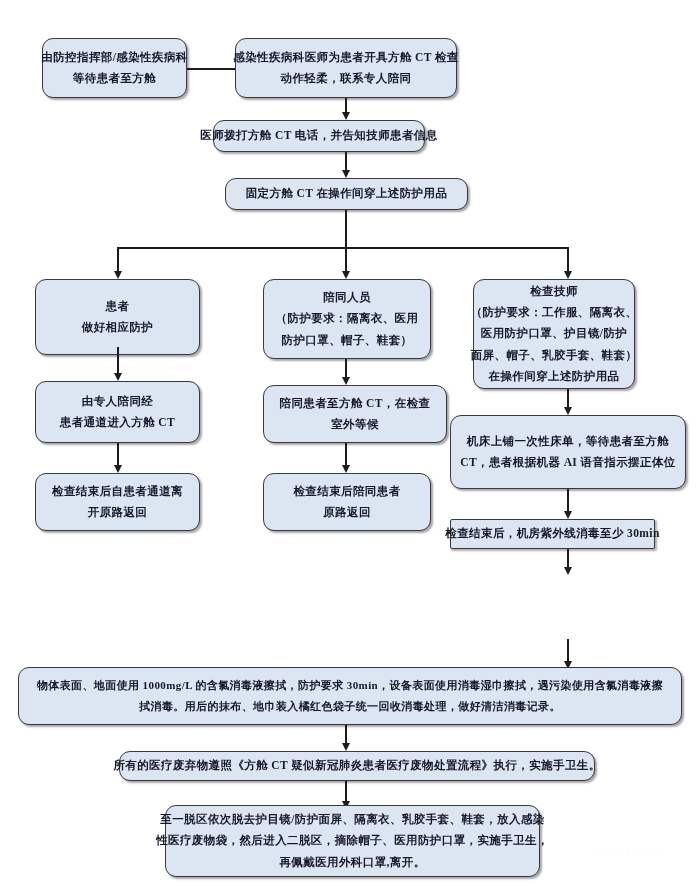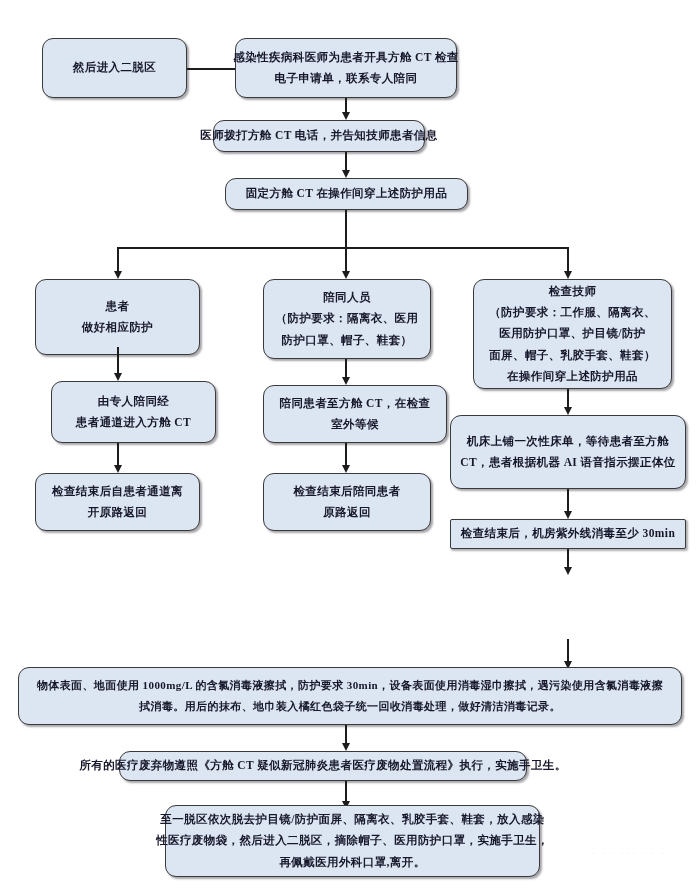--- a/index.html
+++ b/index.html
@@ -56,28 +56,29 @@
     white-space:nowrap;
     user-select:none;
   }
 </style>
 </head>
 <body>
 
 <div id="canvas">
 
   <div class="node" style="left:42px;top:38px;width:145px;height:60px;">
-    <span class="ln">然后进入二脱区</span>
+    <span class="ln">由防控指挥部/感染性疾病科</span>
+    <span class="ln">等待患者至方舱</span>
   </div>
 
   <div class="hline" style="left:187px;top:68px;width:48px;"></div>
 
   <div class="node" style="left:235px;top:38px;width:222px;height:60px;">
     <span class="ln">感染性疾病科医师为患者开具方舱 CT 检查</span>
-    <span class="ln">电子申请单，联系专人陪同</span>
+    <span class="ln">动作轻柔，联系专人陪同</span>
   </div>
 
   <div class="vline" style="left:345px;top:98px;width:1.8px;height:18px;"></div>
   <div class="arrow" style="left:341.5px;top:112px;"></div>
 
   <div class="node" style="left:213px;top:120px;width:212px;height:32px;justify-content:center;">
     <span class="ln">医师拨打方舱 CT 电话，并告知技师患者信息</span>
   </div>
 
   <div class="vline" style="left:345px;top:152px;width:1.8px;height:22px;"></div>
@@ -99,21 +100,21 @@
   <div class="vline" style="left:567px;top:247px;width:1.8px;height:28px;"></div>
   <div class="arrow" style="left:563.5px;top:271px;"></div>
 
   <div class="node" style="left:35px;top:279px;width:165px;height:76px;">
     <span class="ln">患者</span>
     <span class="ln">做好相应防护</span>
   </div>
   <div class="vline" style="left:117px;top:347px;width:1.8px;height:32px;"></div>
   <div class="arrow" style="left:113.5px;top:373px;"></div>
 
-  <div class="node" style="left:35px;top:381px;width:165px;height:62px;margin-left:16px;">
+  <div class="node" style="left:35px;top:381px;width:165px;height:62px;">
     <span class="ln">由专人陪同经</span>
     <span class="ln">患者通道进入方舱 CT</span>
   </div>
   <div class="vline" style="left:117px;top:443px;width:1.8px;height:28px;"></div>
   <div class="arrow" style="left:113.5px;top:465px;"></div>
 
   <div class="node" style="left:35px;top:473px;width:165px;height:58px;">
     <span class="ln">检查结束后自患者通道离</span>
     <span class="ln">开原路返回</span>
   </div>
@@ -131,56 +132,56 @@
     <span class="ln">室外等候</span>
   </div>
   <div class="vline" style="left:345px;top:443px;width:1.8px;height:28px;"></div>
   <div class="arrow" style="left:341.5px;top:465px;"></div>
 
   <div class="node" style="left:263px;top:473px;width:168px;height:58px;">
     <span class="ln">检查结束后陪同患者</span>
     <span class="ln">原路返回</span>
   </div>
 
-  <div class="node" style="left:473px;top:279px;width:199px;height:110px;">
+  <div class="node" style="left:473px;top:279px;width:162px;height:110px;">
     <span class="ln">检查技师</span>
     <span class="ln">（防护要求：工作服、隔离衣、</span>
     <span class="ln">医用防护口罩、护目镜/防护</span>
     <span class="ln">面屏、帽子、乳胶手套、鞋套）</span>
     <span class="ln">在操作间穿上述防护用品</span>
   </div>
   <div class="vline" style="left:567px;top:389px;width:1.8px;height:24px;"></div>
   <div class="arrow" style="left:563.5px;top:407px;"></div>
 
   <div class="node" style="left:450px;top:415px;width:236px;height:74px;">
     <span class="ln">机床上铺一次性床单，等待患者至方舱</span>
     <span class="ln">CT，患者根据机器 AI 语音指示摆正体位</span>
   </div>
   <div class="vline" style="left:567px;top:489px;width:1.8px;height:28px;"></div>
   <div class="arrow" style="left:563.5px;top:511px;"></div>
 
-  <div class="node sharp" style="left:450px;top:519px;width:236px;height:30px;">
+  <div class="node sharp" style="left:450px;top:519px;width:205px;height:30px;">
     <span class="ln">检查结束后，机房紫外线消毒至少 30min</span>
   </div>
   <div class="vline" style="left:567px;top:549px;width:1.8px;height:24px;"></div>
   <div class="arrow" style="left:563.5px;top:567px;"></div>
 
 
   <div class="vline" style="left:567px;top:639px;width:1.8px;height:28px;"></div>
   <div class="arrow" style="left:563.5px;top:661px;"></div>
 
   <div class="node wrap" style="left:18px;top:667px;width:664px;height:58px;font-size:11px;line-height:1.95;">
     <span class="ln">物体表面、地面使用 1000mg/L 的含氯消毒液擦拭，防护要求 30min，设备表面使用消毒湿巾擦拭，遇污染使用含氯消毒液擦</span>
     <span class="ln">拭消毒。用后的抹布、地巾装入橘红色袋子统一回收消毒处理，做好清洁消毒记录。</span>
   </div>
 
   <div class="vline" style="left:345px;top:725px;width:1.8px;height:24px;"></div>
   <div class="arrow" style="left:341.5px;top:743px;"></div>
 
-  <div class="node" style="left:119px;top:751px;width:408px;height:30px;">
+  <div class="node" style="left:119px;top:751px;width:476px;height:30px;">
     <span class="ln">所有的医疗废弃物遵照《方舱 CT 疑似新冠肺炎患者医疗废物处置流程》执行，实施手卫生。</span>
   </div>
 
   <div class="vline" style="left:345px;top:781px;width:1.8px;height:26px;"></div>
   <div class="arrow" style="left:341.5px;top:801px;"></div>
 
   <div class="node" style="left:165px;top:805px;width:375px;height:72px;">
     <span class="ln">至一脱区依次脱去护目镜/防护面屏、隔离衣、乳胶手套、鞋套，放入感染</span>
     <span class="ln">性医疗废物袋，然后进入二脱区，摘除帽子、医用防护口罩，实施手卫生，</span>
     <span class="ln">再佩戴医用外科口罩,离开。</span>

